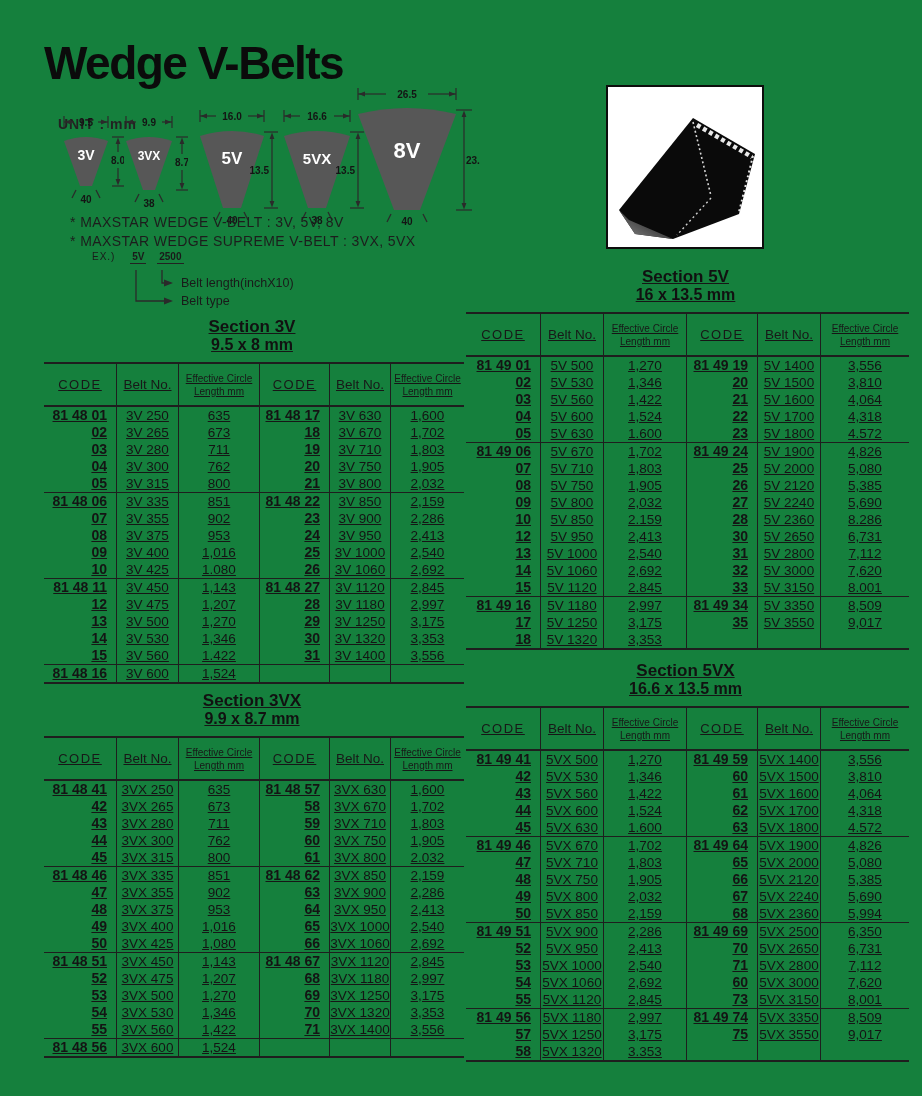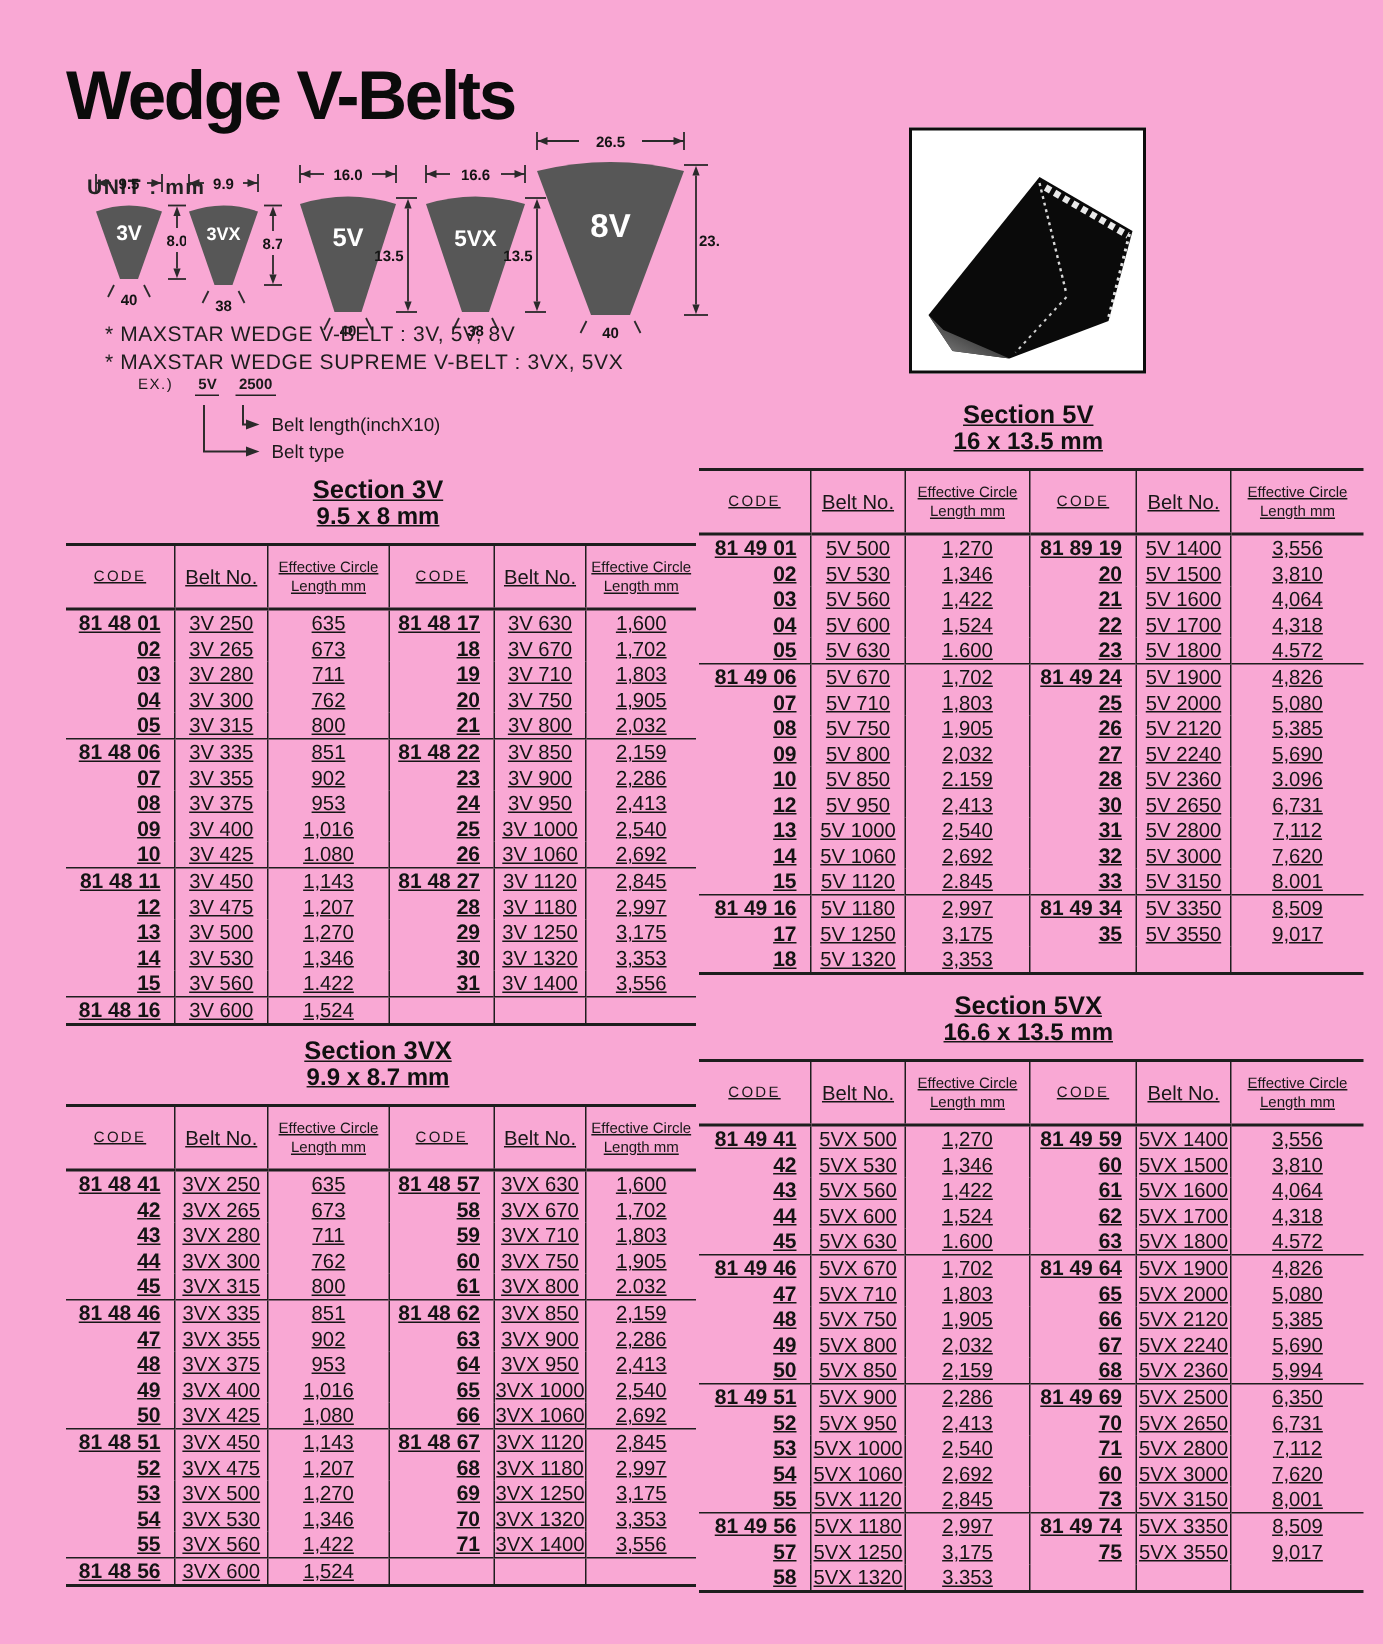--- a/index.html
+++ b/index.html
@@ -1,16 +1,16 @@
 <!DOCTYPE html>
 <html><head>
 <meta charset="utf-8">
 <style>
   html,body{margin:0;padding:0;background:#ffffff;}
-  .page{position:relative;width:922px;height:1096px;background:#f9a8d4;overflow:hidden;
+  .page{position:relative;width:922px;height:1096px;background:#15803d;overflow:hidden;
         font-family:"Liberation Sans",sans-serif;color:#161616;}
 
   .title{position:absolute;left:44px;top:40px;font-size:46px;font-weight:900;
          letter-spacing:-1.5px;color:#0b0b0b;margin:0;line-height:1;}
 
   .unit{position:absolute;left:58px;top:116px;font-size:14px;font-weight:bold;
         letter-spacing:1px;color:#222;}
 
   .belt-svg{position:absolute;}
   .dimline{stroke:#2a2a2a;stroke-width:1.2;fill:none;}
@@ -39,21 +39,21 @@
   .pos-3v{top:318px;} .pos-5v{top:268px;} .pos-3vx{top:692px;} .pos-5vx{top:662px;}
   .tbl-title{text-align:center;font-size:17px;font-weight:bold;line-height:18px;color:#111;}
   .tbl-sub{text-align:center;font-size:16px;font-weight:bold;line-height:17px;color:#111;}
 
   table.belt-table{border-collapse:collapse;table-layout:fixed;margin-top:9px;width:100%;
         border-top:2.5px solid #1e1e1e;border-bottom:2.5px solid #1e1e1e;}
   .belt-table th,.belt-table td{border-left:1.5px solid #1e1e1e;padding:0;overflow:hidden;}
   .belt-table th:first-child,.belt-table td:first-child{border-left:none;}
   .belt-table thead th{border-bottom:2.5px solid #1e1e1e;height:41px;vertical-align:middle;
         font-weight:normal;color:#181818;}
-  .belt-table th.code{font-size:10px;letter-spacing:1.5px;}
+  .belt-table th.code{font-size:13px;letter-spacing:1.5px;}
   .belt-table th.belt{font-size:13.5px;text-align:center;}
   .belt-table th.len{font-size:10px;line-height:13px;white-space:pre-line;}
   .belt-table tbody td{height:17px;line-height:17px;font-size:13.5px;text-align:center;color:#141414;}
   .belt-table tbody td.code{font-weight:bold;font-size:14px;text-align:right;padding-right:9px;}
   .belt-table tbody tr.grp td{border-top:1.5px solid #1e1e1e;}
   .nw th:nth-child(1){width:72px}.nw th:nth-child(2){width:61px}.nw th:nth-child(3){width:80px}
   .nw th:nth-child(4){width:69px}.nw th:nth-child(5){width:60px}.nw th:nth-child(6){width:73px}
   .wd th:nth-child(1){width:74px}.wd th:nth-child(2){width:62px}.wd th:nth-child(3){width:82px}
   .wd th:nth-child(4){width:70px}.wd th:nth-child(5){width:62px}.wd th:nth-child(6){width:88px}
 </style>
@@ -370,21 +370,21 @@
             <th class="belt">Belt No.</th>
             <th class="len">Effective Circle
 Length mm</th>
           </tr>
         </thead>
         <tbody>
           <tr>
             <td class="code">81 49 01</td>
             <td class="belt">5V 500</td>
             <td class="len">1,270</td>
-            <td class="code">81 89 19</td>
+            <td class="code">81 49 19</td>
             <td class="belt">5V 1400</td>
             <td class="len">3,556</td>
           </tr>
           <tr>
             <td class="code">02</td>
             <td class="belt">5V 530</td>
             <td class="len">1,346</td>
             <td class="code">20</td>
             <td class="belt">5V 1500</td>
             <td class="len">3,810</td>
@@ -444,21 +444,21 @@
             <td class="code">27</td>
             <td class="belt">5V 2240</td>
             <td class="len">5,690</td>
           </tr>
           <tr>
             <td class="code">10</td>
             <td class="belt">5V 850</td>
             <td class="len">2.159</td>
             <td class="code">28</td>
             <td class="belt">5V 2360</td>
-            <td class="len">3.096</td>
+            <td class="len">8.286</td>
           </tr>
           <tr>
             <td class="code">12</td>
             <td class="belt">5V 950</td>
             <td class="len">2,413</td>
             <td class="code">30</td>
             <td class="belt">5V 2650</td>
             <td class="len">6,731</td>
           </tr>
           <tr>

